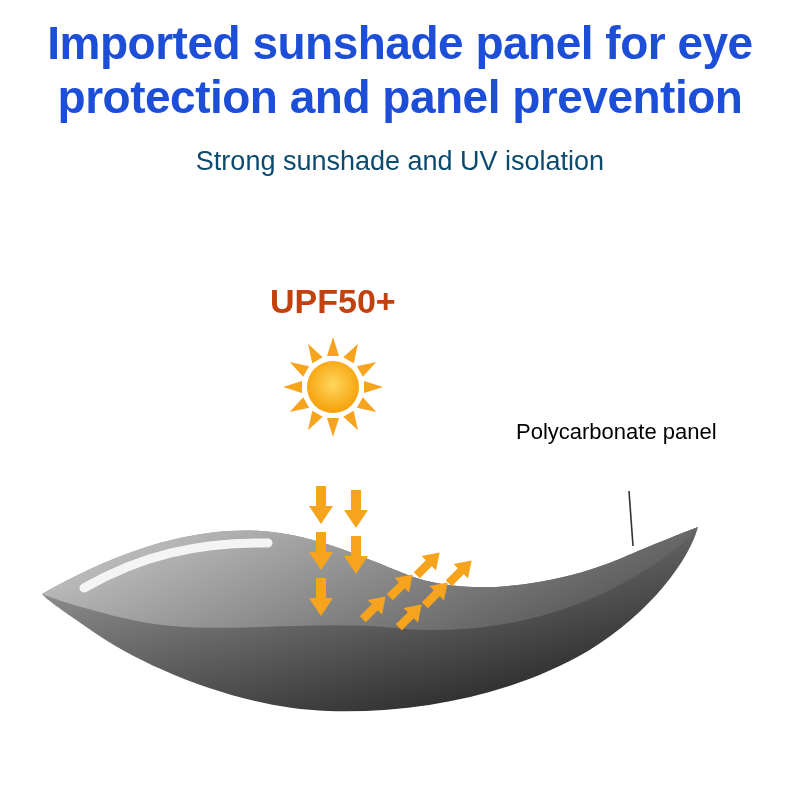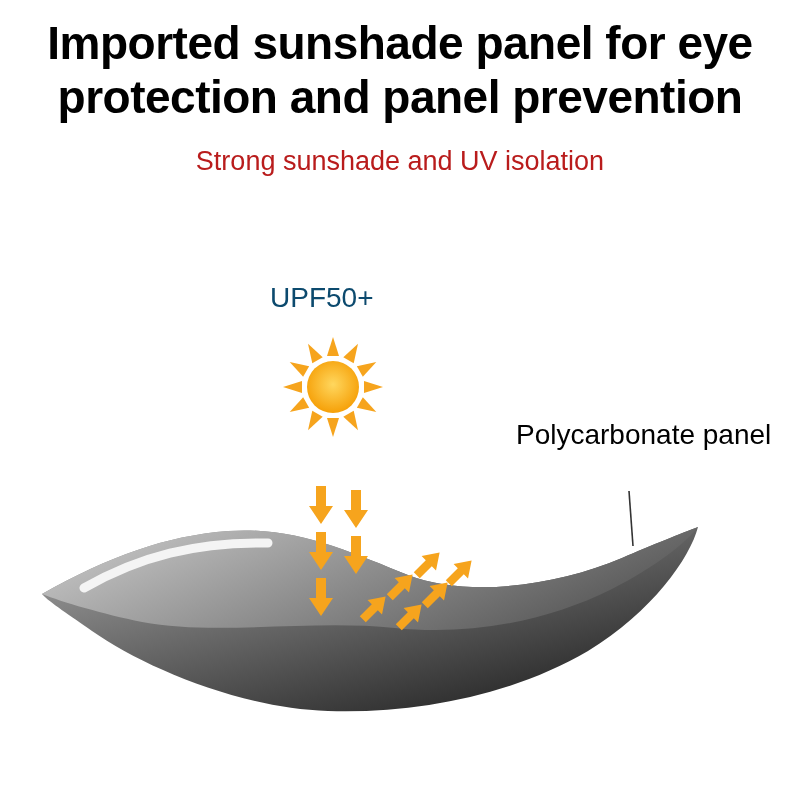--- a/index.html
+++ b/index.html
@@ -16,46 +16,46 @@
     position: absolute;
     top: 16px;
     left: 0;
     width: 100%;
     margin: 0;
     text-align: center;
     font-size: 46px;
     font-weight: 800;
     letter-spacing: -0.5px;
     line-height: 1.18;
-    color: #000000;
+    color: #1d4ed8;
   }
   .headline .line { display: block; }
   .subtitle {
     position: absolute;
     top: 146px;
     left: 0;
     width: 100%;
     text-align: center;
     font-size: 27px;
     font-weight: 400;
-    color: #b91c1c;
+    color: #0c4a6e;
   }
   .upf {
     position: absolute;
     left: 270px;
     top: 282px;
-    font-size: 28px;
-    font-weight: 400;
-    color: #0c4a6e;
+    font-size: 34px;
+    font-weight: 700;
+    color: #c2410c;
   }
   .panel-label {
     position: absolute;
     left: 516px;
     top: 419px;
-    font-size: 28px;
+    font-size: 22px;
     font-weight: 400;
     color: #000;
   }
   svg.diagram {
     position: absolute;
     inset: 0;
     width: 800px;
     height: 800px;
   }
 </style>

